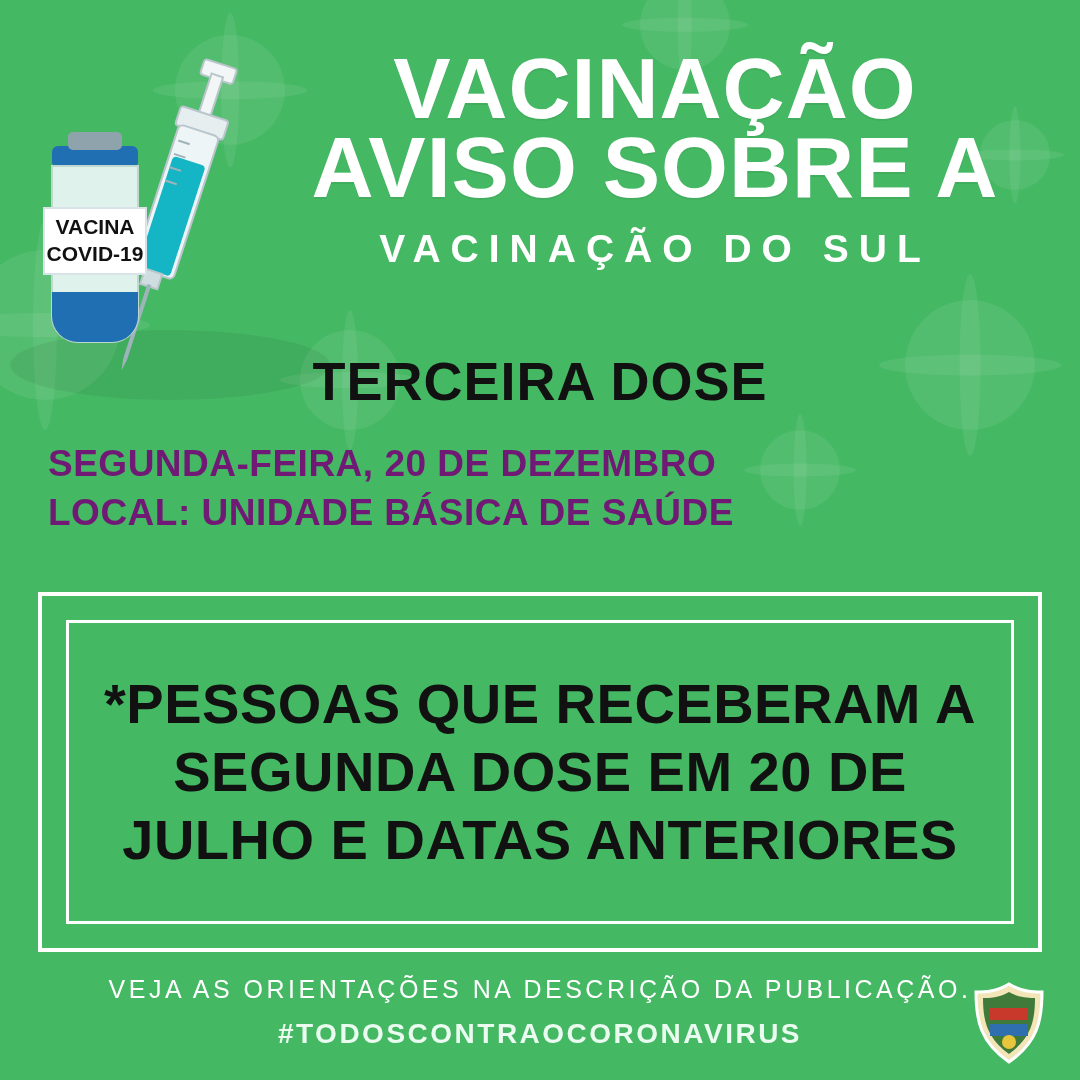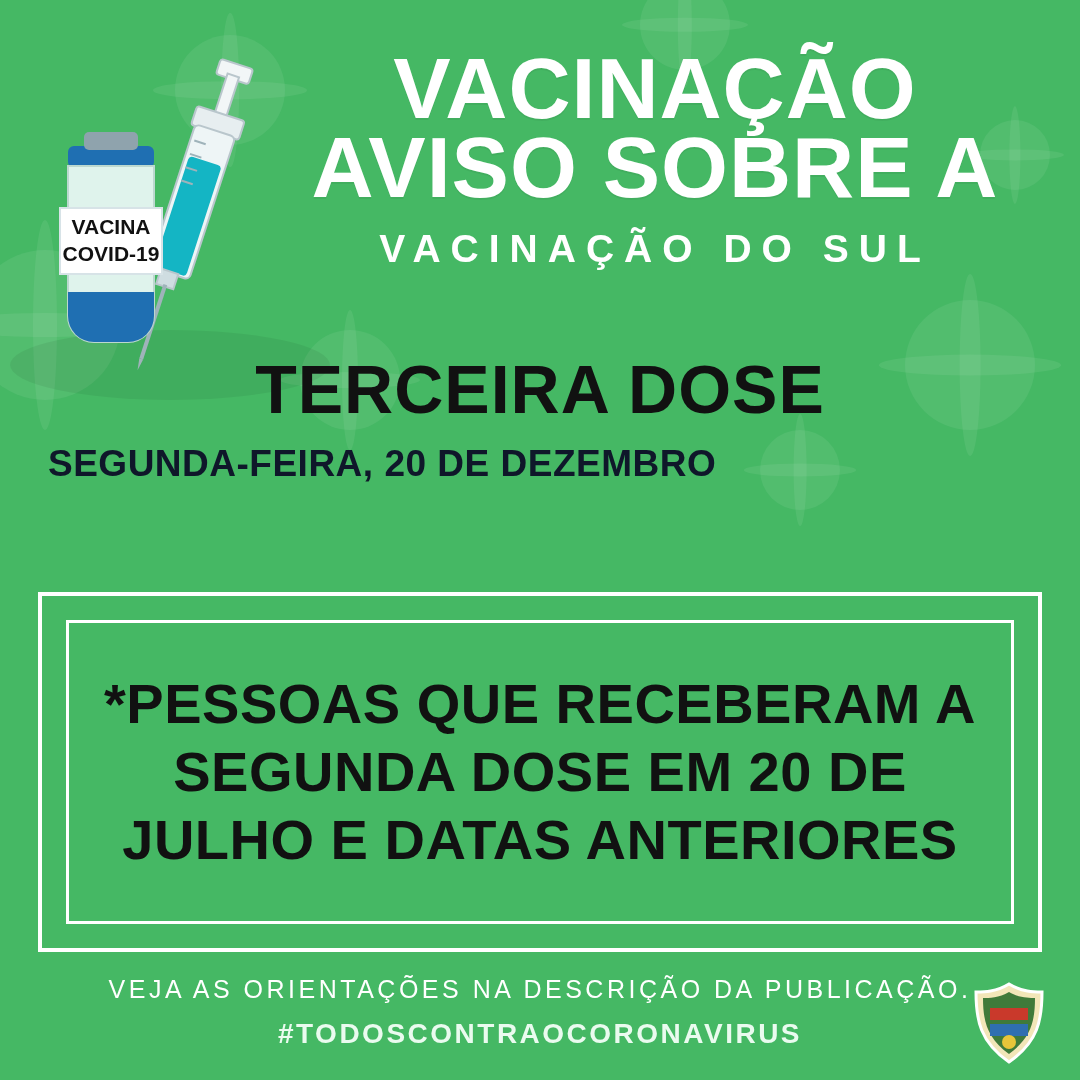--- a/index.html
+++ b/index.html
@@ -47,21 +47,21 @@
     position: absolute;
     left: 10px; top: 330px;
     width: 320px; height: 70px;
     background: rgba(0,0,0,0.06);
     border-radius: 50%;
   }
 
   
   #illustration {
     position: absolute;
-    left: 26px; top: 40px;
+    left: 10px; top: 40px;
     width: 310px; height: 340px;
   }
 
   
   #header {
     position: absolute;
     left: 250px; top: 45px;
     width: 810px;
     text-align: center;
     color: #ffffff;
@@ -80,29 +80,29 @@
     font-size: 39px;
     letter-spacing: 10px;
   }
 
   #dose-title {
     position: absolute;
     left: 0; top: 350px;
     width: 1080px;
     text-align: center;
     font-weight: bold;
-    font-size: 68px;
+    font-size: 54px;
     color: #111111;
     letter-spacing: 1px;
   }
 
   #details {
     position: absolute;
     left: 48px; top: 440px;
-    color: #0f172a;
+    color: #701a75;
     font-weight: bold;
     font-size: 37px;
     line-height: 1.32;
     letter-spacing: 0.5px;
   }
 
   
   #notice-box {
     position: absolute;
     left: 38px; top: 592px;
@@ -208,20 +208,21 @@
   <div id="header">
     <div id="title-line2">VACINAÇÃO</div>
     <div id="title-line1">AVISO SOBRE A</div>
     <div id="subtitle">VACINAÇÃO DO SUL</div>
   </div>
 
   <div id="dose-title">TERCEIRA DOSE</div>
 
   <div id="details">
     <div>SEGUNDA-FEIRA, 20 DE DEZEMBRO</div>
+    <div>LOCAL: UNIDADE BÁSICA DE SAÚDE</div>
   </div>
 
   <div id="notice-box">
     <div id="notice-box-inner">
       <div id="notice-text">*PESSOAS QUE RECEBERAM A SEGUNDA DOSE EM 20 DE JULHO E DATAS ANTERIORES</div>
     </div>
   </div>
 
   <div id="footer">
     <div id="footer-note">VEJA AS ORIENTAÇÕES NA DESCRIÇÃO DA PUBLICAÇÃO.</div>

